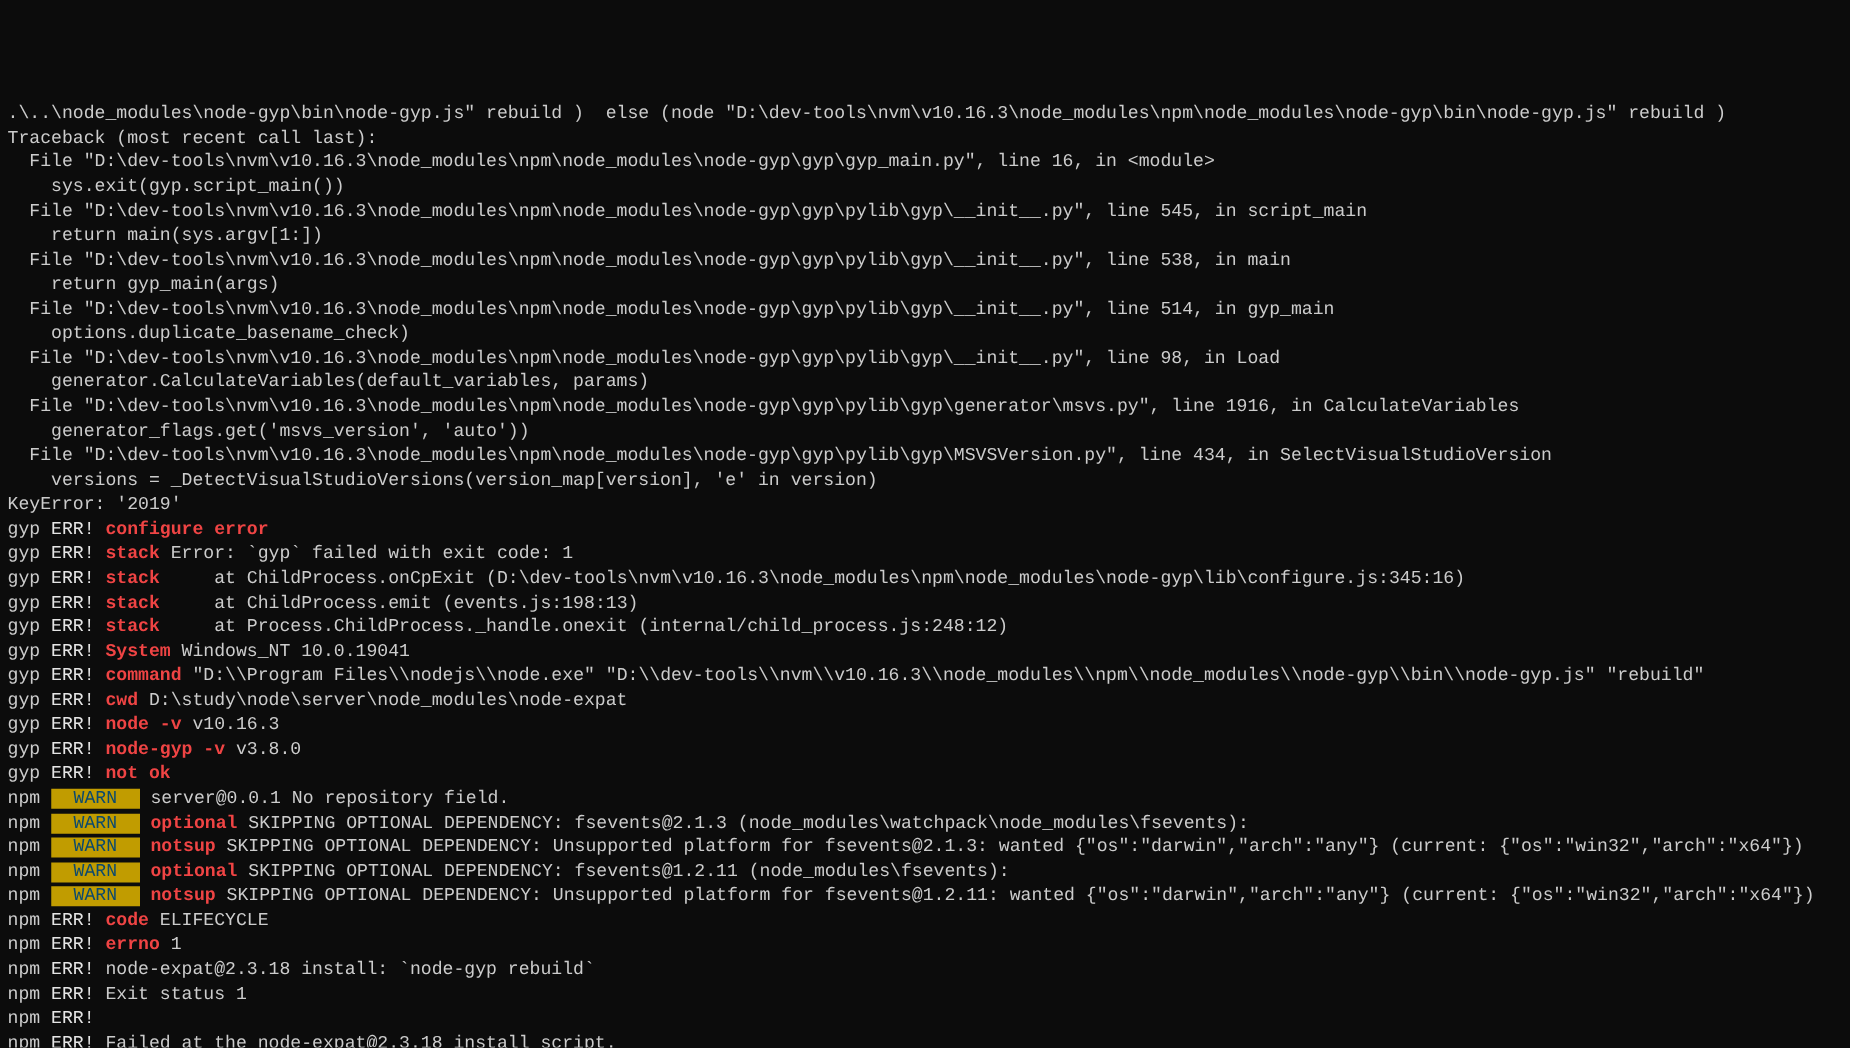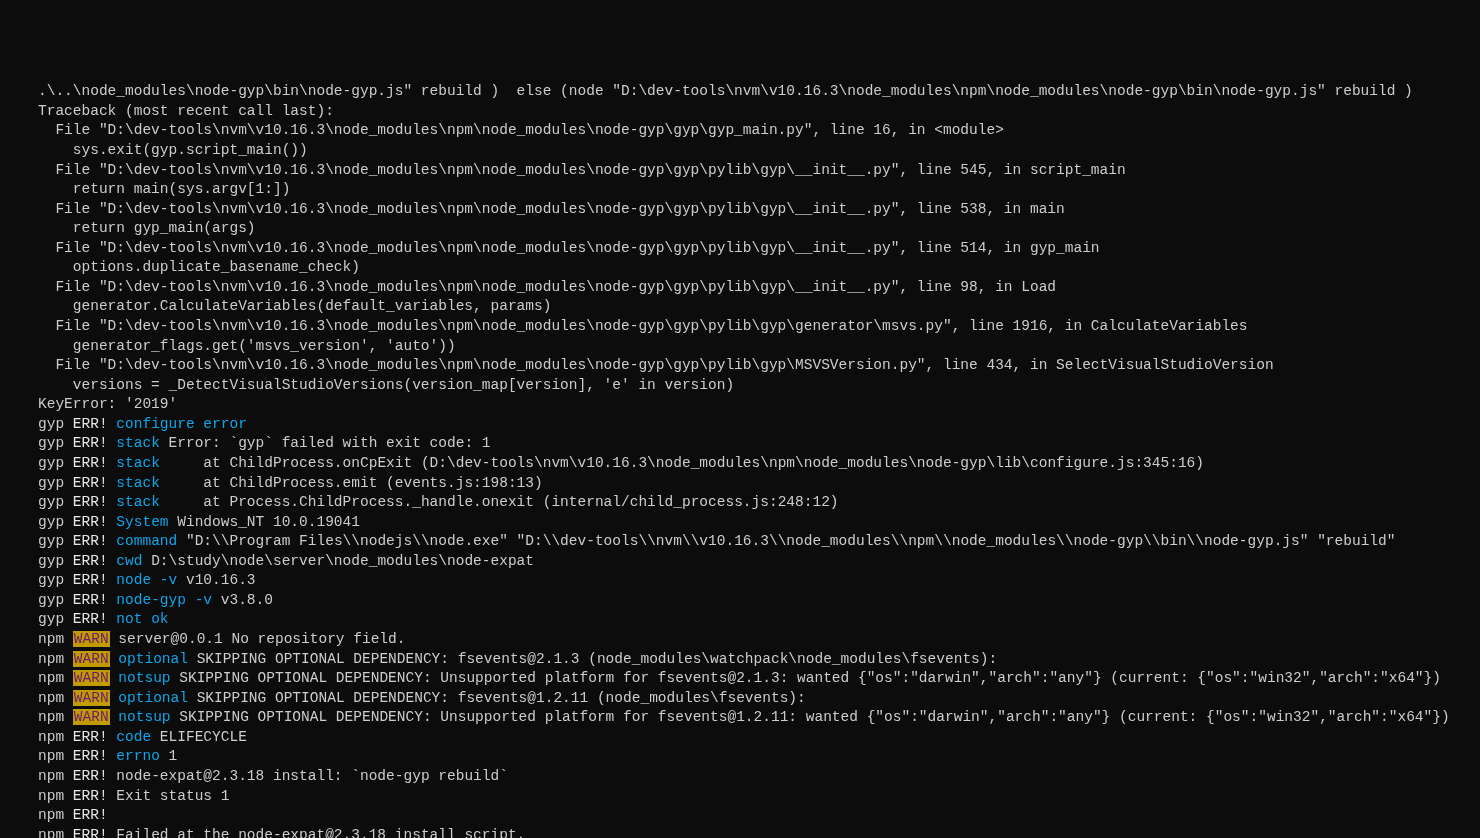--- a/index.html
+++ b/index.html
@@ -8,25 +8,25 @@
     color: #cccccc;
     font-family: Consolas, 'Courier New', monospace;
     font-size: 14.5px;
     line-height: 1.35;
     padding: 4px 6px;
     white-space: pre;
     width: 1480px;
     height: 838px;
     overflow: hidden;
   }
-  .line { white-space: pre; margin-left: 32px; }
+  .line { white-space: pre; }
   .white { color: #cccccc; }
   .red { color: #e5e5e5; }
-  .magenta { color: #0ea5e9; }
-  .warn-bg { background: #c19c00; color: #701a75; padding: 0 1px; }
+  .magenta { color: #ef4444; font-weight: bold; }
+  .warn-bg { background: #c19c00; color: #0c4a6e; padding: 0 18px; }
   #terminal-output { }
 </style>
 </head>
 <body>
 
 
 
 <div id="terminal-output"><div class="line"><span class="white">.\..\node_modules\node-gyp\bin\node-gyp.js" rebuild )  else (node "D:\dev-tools\nvm\v10.16.3\node_modules\npm\node_modules\node-gyp\bin\node-gyp.js" rebuild )</span></div><div class="line"><span class="white">Traceback (most recent call last):</span></div><div class="line"><span class="white">  File "D:\dev-tools\nvm\v10.16.3\node_modules\npm\node_modules\node-gyp\gyp\gyp_main.py", line 16, in &lt;module&gt;</span></div><div class="line"><span class="white">    sys.exit(gyp.script_main())</span></div><div class="line"><span class="white">  File "D:\dev-tools\nvm\v10.16.3\node_modules\npm\node_modules\node-gyp\gyp\pylib\gyp\__init__.py", line 545, in script_main</span></div><div class="line"><span class="white">    return main(sys.argv[1:])</span></div><div class="line"><span class="white">  File "D:\dev-tools\nvm\v10.16.3\node_modules\npm\node_modules\node-gyp\gyp\pylib\gyp\__init__.py", line 538, in main</span></div><div class="line"><span class="white">    return gyp_main(args)</span></div><div class="line"><span class="white">  File "D:\dev-tools\nvm\v10.16.3\node_modules\npm\node_modules\node-gyp\gyp\pylib\gyp\__init__.py", line 514, in gyp_main</span></div><div class="line"><span class="white">    options.duplicate_basename_check)</span></div><div class="line"><span class="white">  File "D:\dev-tools\nvm\v10.16.3\node_modules\npm\node_modules\node-gyp\gyp\pylib\gyp\__init__.py", line 98, in Load</span></div><div class="line"><span class="white">    generator.CalculateVariables(default_variables, params)</span></div><div class="line"><span class="white">  File "D:\dev-tools\nvm\v10.16.3\node_modules\npm\node_modules\node-gyp\gyp\pylib\gyp\generator\msvs.py", line 1916, in CalculateVariables</span></div><div class="line"><span class="white">    generator_flags.get('msvs_version', 'auto'))</span></div><div class="line"><span class="white">  File "D:\dev-tools\nvm\v10.16.3\node_modules\npm\node_modules\node-gyp\gyp\pylib\gyp\MSVSVersion.py", line 434, in SelectVisualStudioVersion</span></div><div class="line"><span class="white">    versions = _DetectVisualStudioVersions(version_map[version], 'e' in version)</span></div><div class="line"><span class="white">KeyError: '2019'</span></div><div class="line"><span class="white">gyp </span><span class="red">ERR! </span><span class="magenta">configure error</span></div><div class="line"><span class="white">gyp </span><span class="red">ERR! </span><span class="magenta">stack</span><span class="white"> Error: `gyp` failed with exit code: 1</span></div><div class="line"><span class="white">gyp </span><span class="red">ERR! </span><span class="magenta">stack</span><span class="white">     at ChildProcess.onCpExit (D:\dev-tools\nvm\v10.16.3\node_modules\npm\node_modules\node-gyp\lib\configure.js:345:16)</span></div><div class="line"><span class="white">gyp </span><span class="red">ERR! </span><span class="magenta">stack</span><span class="white">     at ChildProcess.emit (events.js:198:13)</span></div><div class="line"><span class="white">gyp </span><span class="red">ERR! </span><span class="magenta">stack</span><span class="white">     at Process.ChildProcess._handle.onexit (internal/child_process.js:248:12)</span></div><div class="line"><span class="white">gyp </span><span class="red">ERR! </span><span class="magenta">System</span><span class="white"> Windows_NT 10.0.19041</span></div><div class="line"><span class="white">gyp </span><span class="red">ERR! </span><span class="magenta">command</span><span class="white"> "D:\\Program Files\\nodejs\\node.exe" "D:\\dev-tools\\nvm\\v10.16.3\\node_modules\\npm\\node_modules\\node-gyp\\bin\\node-gyp.js" "rebuild"</span></div><div class="line"><span class="white">gyp </span><span class="red">ERR! </span><span class="magenta">cwd</span><span class="white"> D:\study\node\server\node_modules\node-expat</span></div><div class="line"><span class="white">gyp </span><span class="red">ERR! </span><span class="magenta">node -v</span><span class="white"> v10.16.3</span></div><div class="line"><span class="white">gyp </span><span class="red">ERR! </span><span class="magenta">node-gyp -v</span><span class="white"> v3.8.0</span></div><div class="line"><span class="white">gyp </span><span class="red">ERR! </span><span class="magenta">not ok</span></div><div class="line"><span class="white">npm </span><span class="warn-bg">WARN</span><span class="white"> server@0.0.1 No repository field.</span></div><div class="line"><span class="white">npm </span><span class="warn-bg">WARN</span><span class="white"> </span><span class="magenta">optional</span><span class="white"> SKIPPING OPTIONAL DEPENDENCY: fsevents@2.1.3 (node_modules\watchpack\node_modules\fsevents):</span></div><div class="line"><span class="white">npm </span><span class="warn-bg">WARN</span><span class="white"> </span><span class="magenta">notsup</span><span class="white"> SKIPPING OPTIONAL DEPENDENCY: Unsupported platform for fsevents@2.1.3: wanted {"os":"darwin","arch":"any"} (current: {"os":"win32","arch":"x64"})</span></div><div class="line"><span class="white">npm </span><span class="warn-bg">WARN</span><span class="white"> </span><span class="magenta">optional</span><span class="white"> SKIPPING OPTIONAL DEPENDENCY: fsevents@1.2.11 (node_modules\fsevents):</span></div><div class="line"><span class="white">npm </span><span class="warn-bg">WARN</span><span class="white"> </span><span class="magenta">notsup</span><span class="white"> SKIPPING OPTIONAL DEPENDENCY: Unsupported platform for fsevents@1.2.11: wanted {"os":"darwin","arch":"any"} (current: {"os":"win32","arch":"x64"})</span></div><div class="line"><span class="white"></span></div><div class="line"><span class="white">npm </span><span class="red">ERR!</span><span class="white"> </span><span class="magenta">code</span><span class="white"> ELIFECYCLE</span></div><div class="line"><span class="white">npm </span><span class="red">ERR!</span><span class="white"> </span><span class="magenta">errno</span><span class="white"> 1</span></div><div class="line"><span class="white">npm </span><span class="red">ERR!</span><span class="white"> node-expat@2.3.18 install: `node-gyp rebuild`</span></div><div class="line"><span class="white">npm </span><span class="red">ERR!</span><span class="white"> Exit status 1</span></div><div class="line"><span class="white">npm </span><span class="red">ERR!</span></div><div class="line"><span class="white">npm </span><span class="red">ERR!</span><span class="white"> Failed at the node-expat@2.3.18 install script.</span></div></div>
 
 

